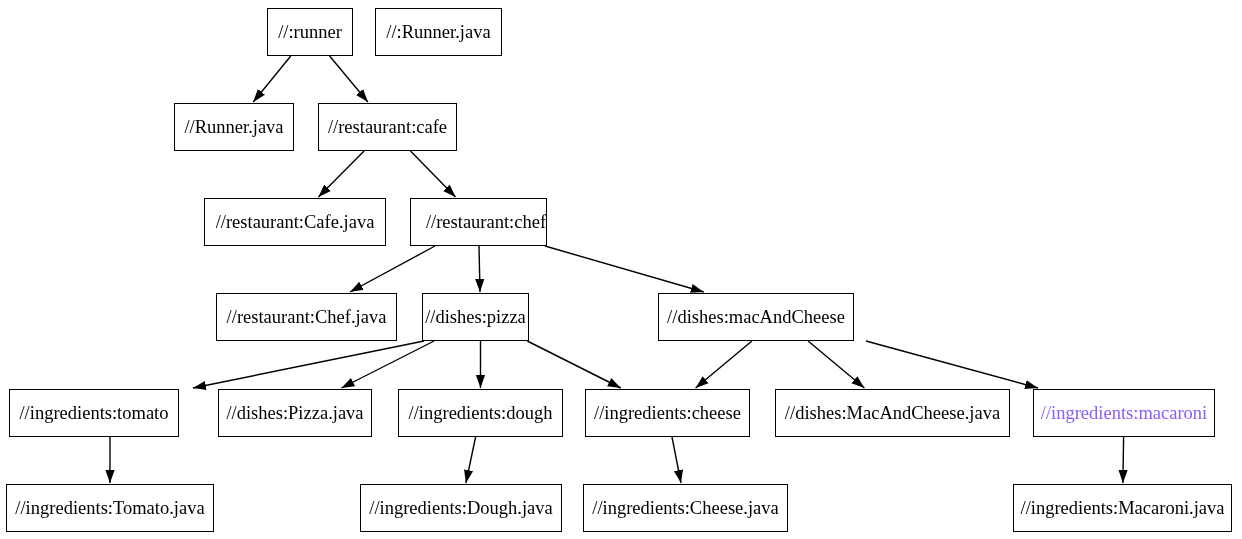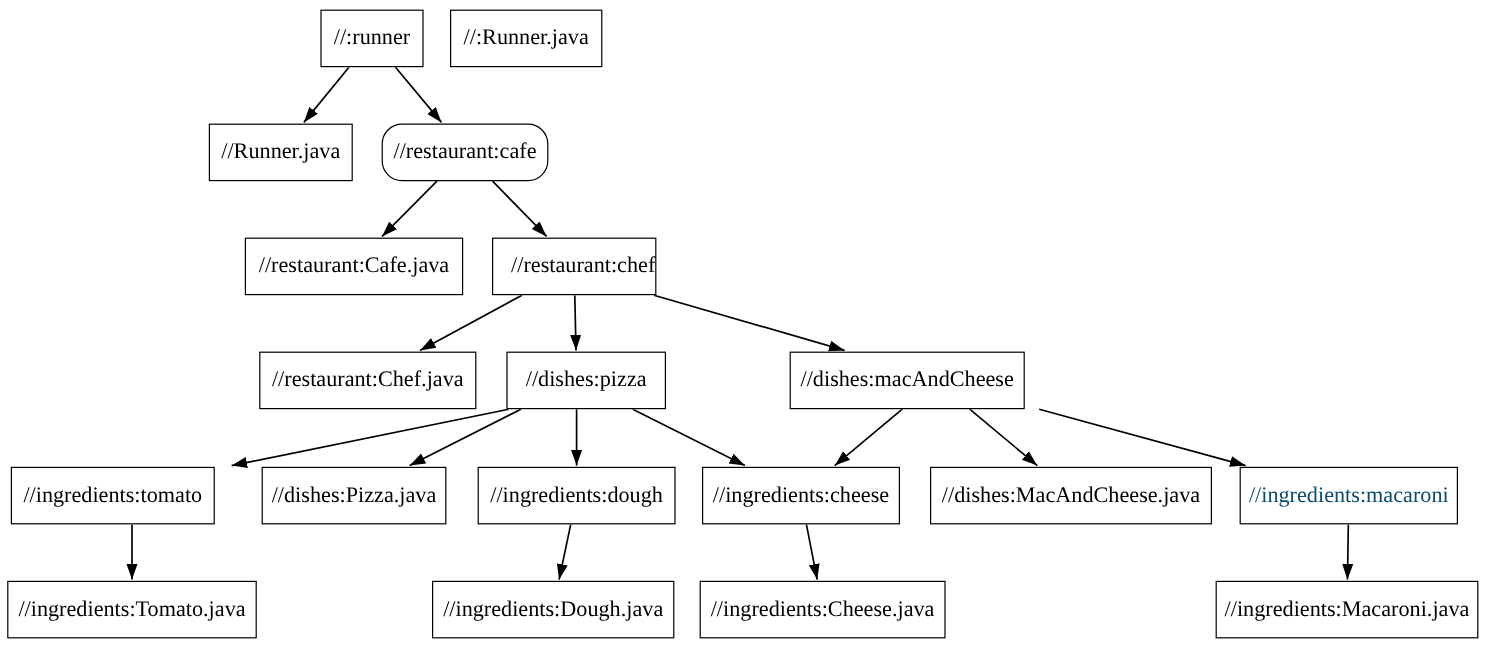--- a/index.html
+++ b/index.html
@@ -69,29 +69,29 @@
         <line x1="110.0" y1="437.0" x2="110.0" y2="483.0" class="edge-line" stroke="#000000" marker-end="url(#arrowhead)"></line>
         <line x1="475.6" y1="437.0" x2="465.9" y2="483.0" class="edge-line" stroke="#000000" marker-end="url(#arrowhead)"></line>
         <line x1="672.0" y1="437.0" x2="681.0" y2="483.0" class="edge-line" stroke="#000000" marker-end="url(#arrowhead)"></line>
         <line x1="1123.6" y1="437.0" x2="1122.9" y2="483.0" class="edge-line" stroke="#000000" marker-end="url(#arrowhead)"></line>
       </g>
   </svg>
 
 <div class="node" style="left: 267px; top: 8px; width: 86px; height: 48px; border-color: rgb(0, 0, 0); background: rgb(255, 255, 255); color: rgb(0, 0, 0);">//:runner</div>
     <div class="node" style="left: 375px; top: 8px; width: 127px; height: 48px; border-color: rgb(0, 0, 0); background: rgb(255, 255, 255); color: rgb(0, 0, 0);">//:Runner.java</div>
     <div class="node" style="left: 174px; top: 103px; width: 120px; height: 48px; border-color: rgb(0, 0, 0); background: rgb(255, 255, 255); color: rgb(0, 0, 0);">//Runner.java</div>
-    <div class="node" style="left: 318px; top: 103px; width: 139px; height: 48px; border-color: rgb(0, 0, 0); background: rgb(255, 255, 255); color: rgb(0, 0, 0); border-radius: 17px;">//restaurant:cafe</div>
+    <div class="node" style="left: 318px; top: 103px; width: 139px; height: 48px; border-color: rgb(0, 0, 0); background: rgb(255, 255, 255); color: rgb(0, 0, 0);">//restaurant:cafe</div>
     <div class="node" style="left: 204px; top: 198px; width: 182px; height: 48px; border-color: rgb(0, 0, 0); background: rgb(255, 255, 255); color: rgb(0, 0, 0);">//restaurant:Cafe.java</div>
     <div class="node" style="left: 410px; top: 198px; width: 137px; height: 48px; border-color: rgb(0, 0, 0); background: rgb(255, 255, 255); color: rgb(0, 0, 0); padding-left: 15px;">//restaurant:chef</div>
     <div class="node" style="left: 216px; top: 293px; width: 181px; height: 48px; border-color: rgb(0, 0, 0); background: rgb(255, 255, 255); color: rgb(0, 0, 0);">//restaurant:Chef.java</div>
-    <div class="node" style="left: 422px; top: 293px; width: 133px; height: 48px; border-color: rgb(0, 0, 0); background: rgb(255, 255, 255); color: rgb(0, 0, 0);">//dishes:pizza</div>
+    <div class="node" style="left: 422px; top: 293px; width: 107px; height: 48px; border-color: rgb(0, 0, 0); background: rgb(255, 255, 255); color: rgb(0, 0, 0);">//dishes:pizza</div>
     <div class="node" style="left: 658px; top: 293px; width: 196px; height: 48px; border-color: rgb(0, 0, 0); background: rgb(255, 255, 255); color: rgb(0, 0, 0);">//dishes:macAndCheese</div>
     <div class="node" style="left: 9px; top: 389px; width: 170px; height: 48px; border-color: rgb(0, 0, 0); background: rgb(255, 255, 255); color: rgb(0, 0, 0);">//ingredients:tomato</div>
     <div class="node" style="left: 218px; top: 389px; width: 154px; height: 48px; border-color: rgb(0, 0, 0); background: rgb(255, 255, 255); color: rgb(0, 0, 0);">//dishes:Pizza.java</div>
     <div class="node" style="left: 398px; top: 389px; width: 165px; height: 48px; border-color: rgb(0, 0, 0); background: rgb(255, 255, 255); color: rgb(0, 0, 0);">//ingredients:dough</div>
     <div class="node" style="left: 585px; top: 389px; width: 165px; height: 48px; border-color: rgb(0, 0, 0); background: rgb(255, 255, 255); color: rgb(0, 0, 0);">//ingredients:cheese</div>
     <div class="node" style="left: 775px; top: 389px; width: 235px; height: 48px; border-color: rgb(0, 0, 0); background: rgb(255, 255, 255); color: rgb(0, 0, 0);">//dishes:MacAndCheese.java</div>
-    <div class="node" style="left: 1033px; top: 389px; width: 182px; height: 48px; border-color: rgb(0, 0, 0); background: rgb(255, 255, 255); color: #0c4a6e;">//ingredients:macaroni</div>
+    <div class="node" style="left: 1033px; top: 389px; width: 182px; height: 48px; border-color: rgb(0, 0, 0); background: rgb(255, 255, 255); color: #8b5cf6;">//ingredients:macaroni</div>
     <div class="node" style="left: 6px; top: 484px; width: 208px; height: 48px; border-color: rgb(0, 0, 0); background: rgb(255, 255, 255); color: rgb(0, 0, 0);">//ingredients:Tomato.java</div>
     <div class="node" style="left: 360px; top: 484px; width: 202px; height: 48px; border-color: rgb(0, 0, 0); background: rgb(255, 255, 255); color: rgb(0, 0, 0);">//ingredients:Dough.java</div>
     <div class="node" style="left: 1013px; top: 484px; width: 219px; height: 48px; border-color: rgb(0, 0, 0); background: rgb(255, 255, 255); color: rgb(0, 0, 0);">//ingredients:Macaroni.java</div>
     <div class="node" style="left: 583px; top: 484px; width: 205px; height: 48px; border-color: rgb(0, 0, 0); background: rgb(255, 255, 255); color: rgb(0, 0, 0);">//ingredients:Cheese.java</div>
   </div>
 
 </body></html>

